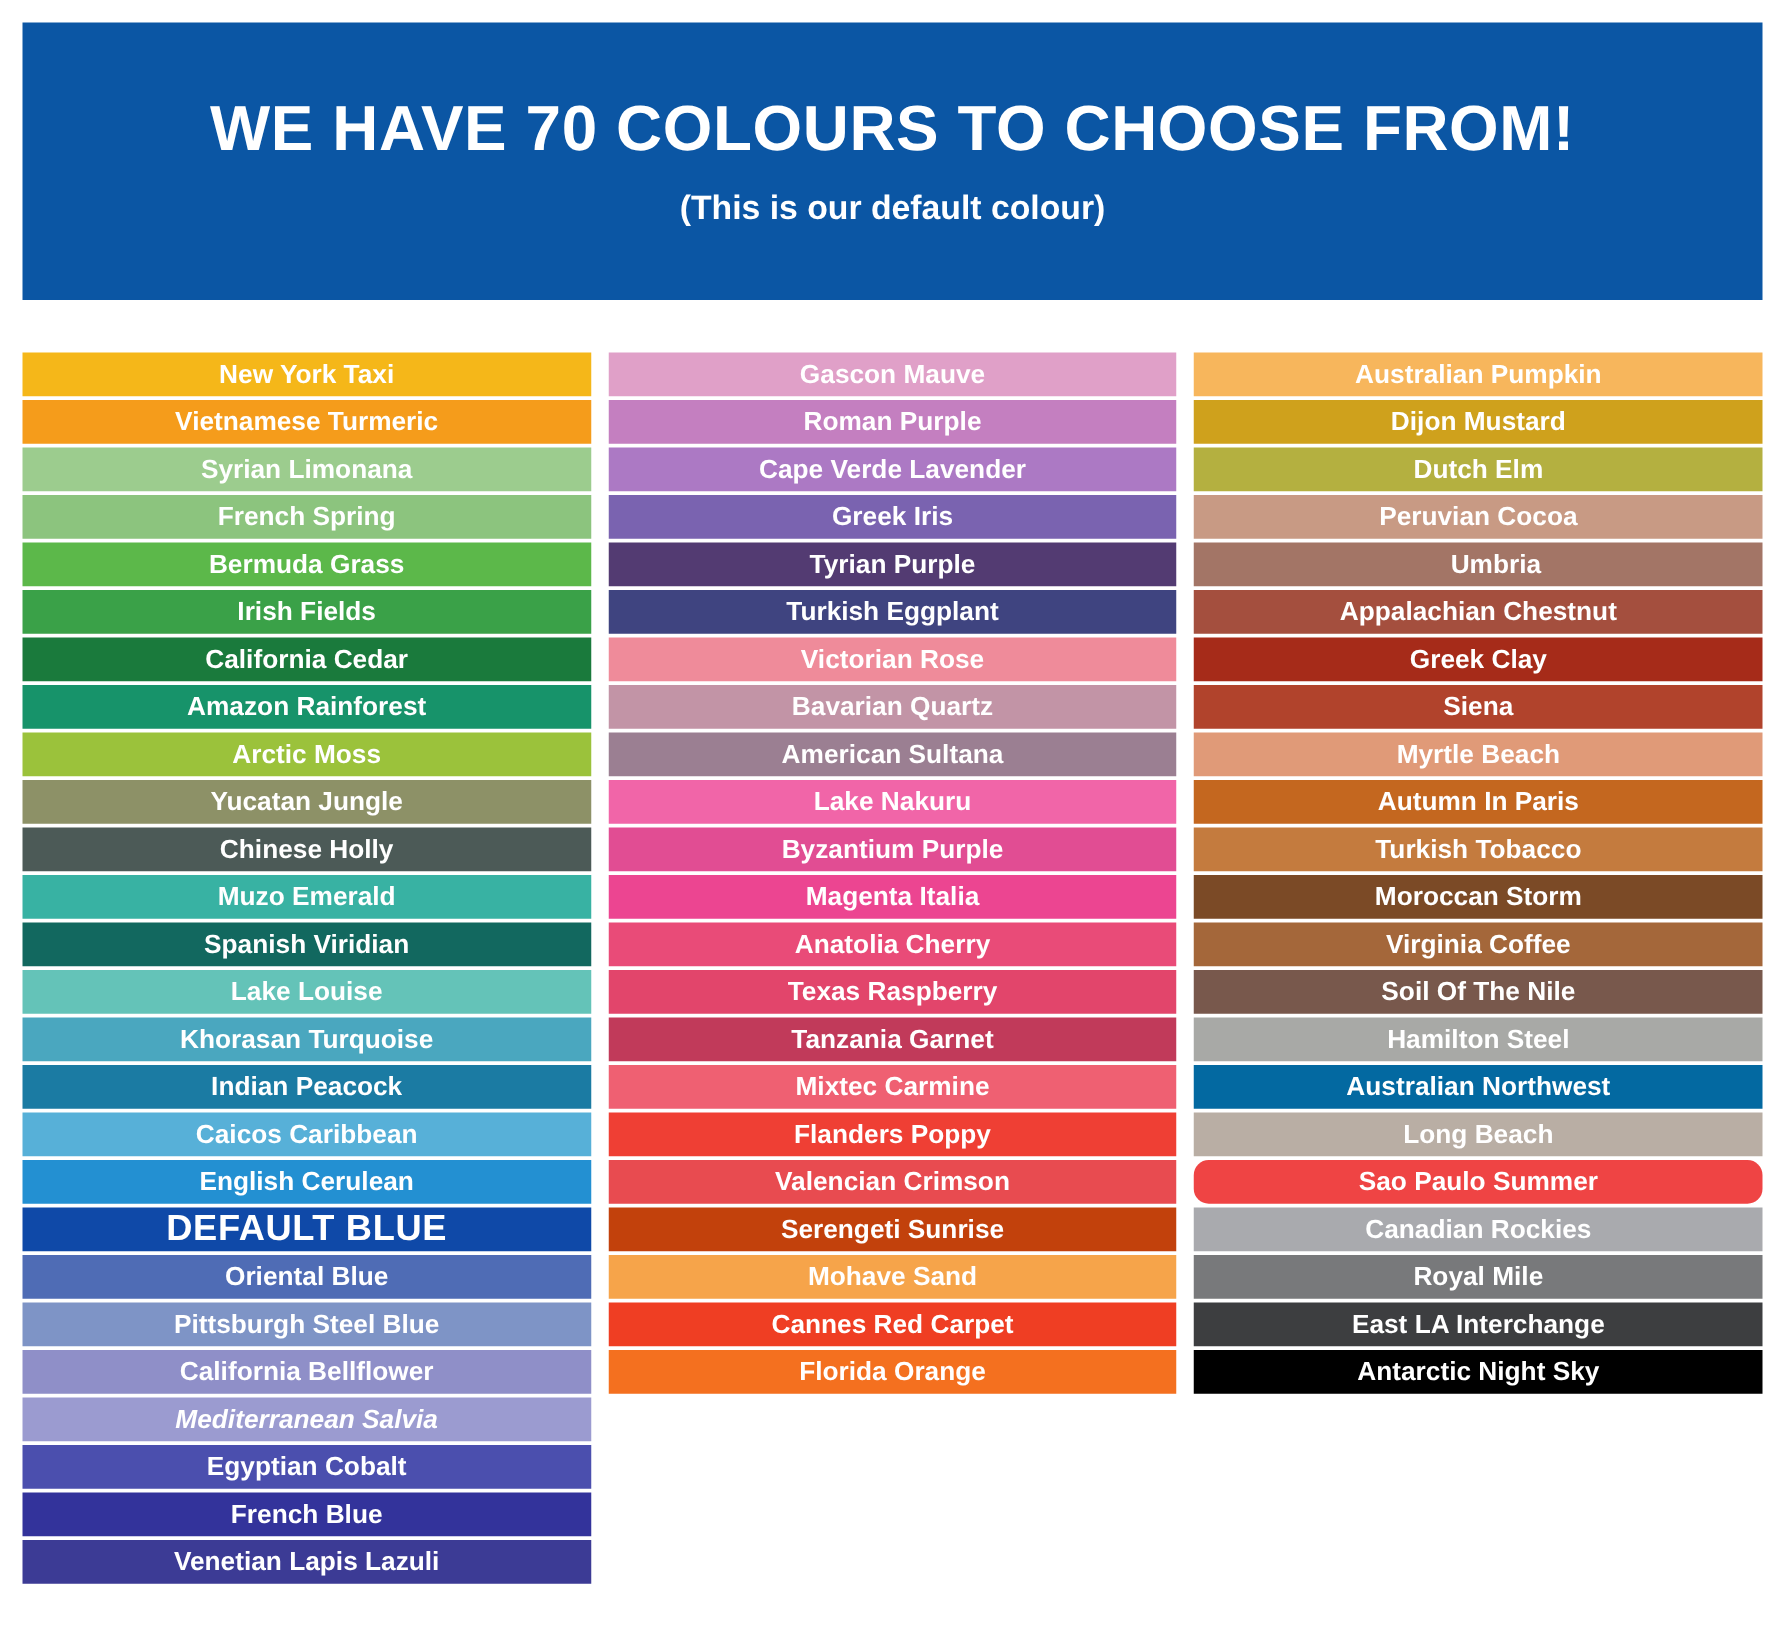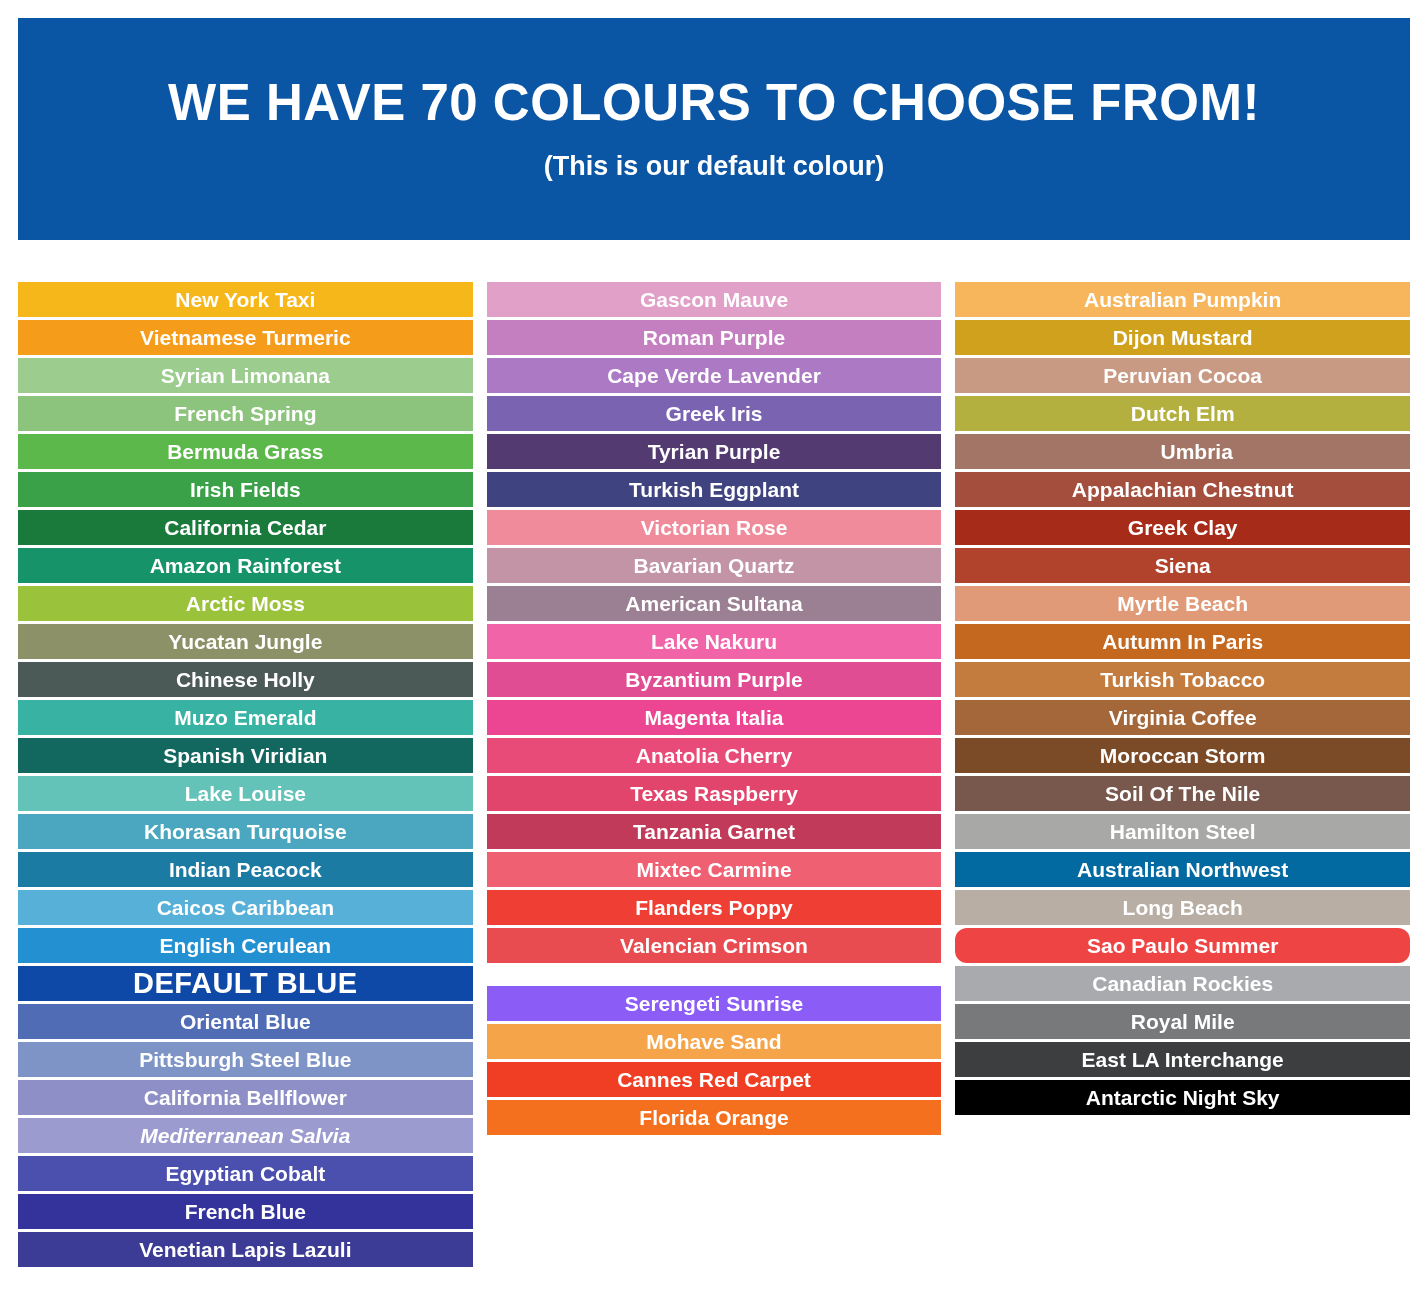--- a/index.html
+++ b/index.html
@@ -121,39 +121,39 @@
         <div class="swatch" style="background: rgb(155, 127, 146); color: rgb(255, 255, 255);">American Sultana</div>
         <div class="swatch" style="background: rgb(241, 101, 168); color: rgb(255, 255, 255);">Lake Nakuru</div>
         <div class="swatch" style="background: rgb(225, 77, 147); color: rgb(255, 255, 255);">Byzantium Purple</div>
         <div class="swatch" style="background: rgb(236, 69, 145); color: rgb(255, 255, 255);">Magenta Italia</div>
         <div class="swatch" style="background: rgb(233, 75, 120); color: rgb(255, 255, 255);">Anatolia Cherry</div>
         <div class="swatch" style="background: rgb(226, 69, 107); color: rgb(255, 255, 255);">Texas Raspberry</div>
         <div class="swatch" style="background: rgb(193, 58, 90); color: rgb(255, 255, 255);">Tanzania Garnet</div>
         <div class="swatch" style="background: rgb(239, 96, 114); color: rgb(255, 255, 255);">Mixtec Carmine</div>
         <div class="swatch" style="background: rgb(239, 63, 52); color: rgb(255, 255, 255);">Flanders Poppy</div>
         <div class="swatch" style="background: rgb(232, 75, 80); color: rgb(255, 255, 255);">Valencian Crimson</div>
-        <div class="swatch" style="background: #8b5cf6; color: rgb(255, 255, 255); margin-top: 20px;">Serengeti Sunrise</div>
+        <div class="swatch" style="background: #c2410c; color: rgb(255, 255, 255);">Serengeti Sunrise</div>
         <div class="swatch" style="background: rgb(246, 164, 74); color: rgb(255, 255, 255);">Mohave Sand</div>
         <div class="swatch" style="background: rgb(239, 62, 35); color: rgb(255, 255, 255);">Cannes Red Carpet</div>
         <div class="swatch" style="background: rgb(244, 112, 31); color: rgb(255, 255, 255);">Florida Orange</div>
       </div>
       <div class="column">
         <div class="swatch" style="background: rgb(247, 182, 92); color: rgb(255, 255, 255);">Australian Pumpkin</div>
         <div class="swatch" style="background: rgb(207, 161, 28); color: rgb(255, 255, 255);">Dijon Mustard</div>
+        <div class="swatch" style="background: rgb(180, 176, 64); color: rgb(255, 255, 255);">Dutch Elm</div>
         <div class="swatch" style="background: rgb(200, 154, 132); color: rgb(255, 255, 255);">Peruvian Cocoa</div>
-        <div class="swatch" style="background: rgb(180, 176, 64); color: rgb(255, 255, 255);">Dutch Elm</div>
         <div class="swatch" style="background: rgb(163, 117, 102); color: rgb(255, 255, 255); padding-left: 28px;">Umbria</div>
         <div class="swatch" style="background: rgb(164, 79, 62); color: rgb(255, 255, 255);">Appalachian Chestnut</div>
         <div class="swatch" style="background: rgb(166, 43, 25); color: rgb(255, 255, 255);">Greek Clay</div>
         <div class="swatch" style="background: rgb(177, 67, 44); color: rgb(255, 255, 255);">Siena</div>
         <div class="swatch" style="background: rgb(224, 154, 120); color: rgb(255, 255, 255);">Myrtle Beach</div>
         <div class="swatch" style="background: rgb(196, 103, 31); color: rgb(255, 255, 255);">Autumn In Paris</div>
         <div class="swatch" style="background: rgb(196, 123, 62); color: rgb(255, 255, 255);">Turkish Tobacco</div>
+        <div class="swatch" style="background: rgb(123, 74, 38); color: rgb(255, 255, 255);">Moroccan Storm</div>
         <div class="swatch" style="background: rgb(164, 103, 58); color: rgb(255, 255, 255);">Virginia Coffee</div>
-        <div class="swatch" style="background: rgb(123, 74, 38); color: rgb(255, 255, 255);">Moroccan Storm</div>
         <div class="swatch" style="background: rgb(120, 88, 76); color: rgb(255, 255, 255);">Soil Of The Nile</div>
         <div class="swatch" style="background: rgb(168, 169, 166); color: rgb(255, 255, 255);">Hamilton Steel</div>
         <div class="swatch" style="background: #0369a1; color: rgb(255, 255, 255);">Australian Northwest</div>
         <div class="swatch" style="background: rgb(185, 174, 164); color: rgb(255, 255, 255);">Long Beach</div>
         <div class="swatch" style="background: #ef4444; color: rgb(255, 255, 255); border-radius: 12px;">Sao Paulo Summer</div>
         <div class="swatch" style="background: rgb(169, 170, 174); color: rgb(255, 255, 255);">Canadian Rockies</div>
         <div class="swatch" style="background: rgb(120, 121, 123); color: rgb(255, 255, 255);">Royal Mile</div>
         <div class="swatch" style="background: rgb(61, 62, 64); color: rgb(255, 255, 255);">East LA Interchange</div>
         <div class="swatch" style="background: rgb(0, 0, 0); color: rgb(255, 255, 255);">Antarctic Night Sky</div>
       </div>

